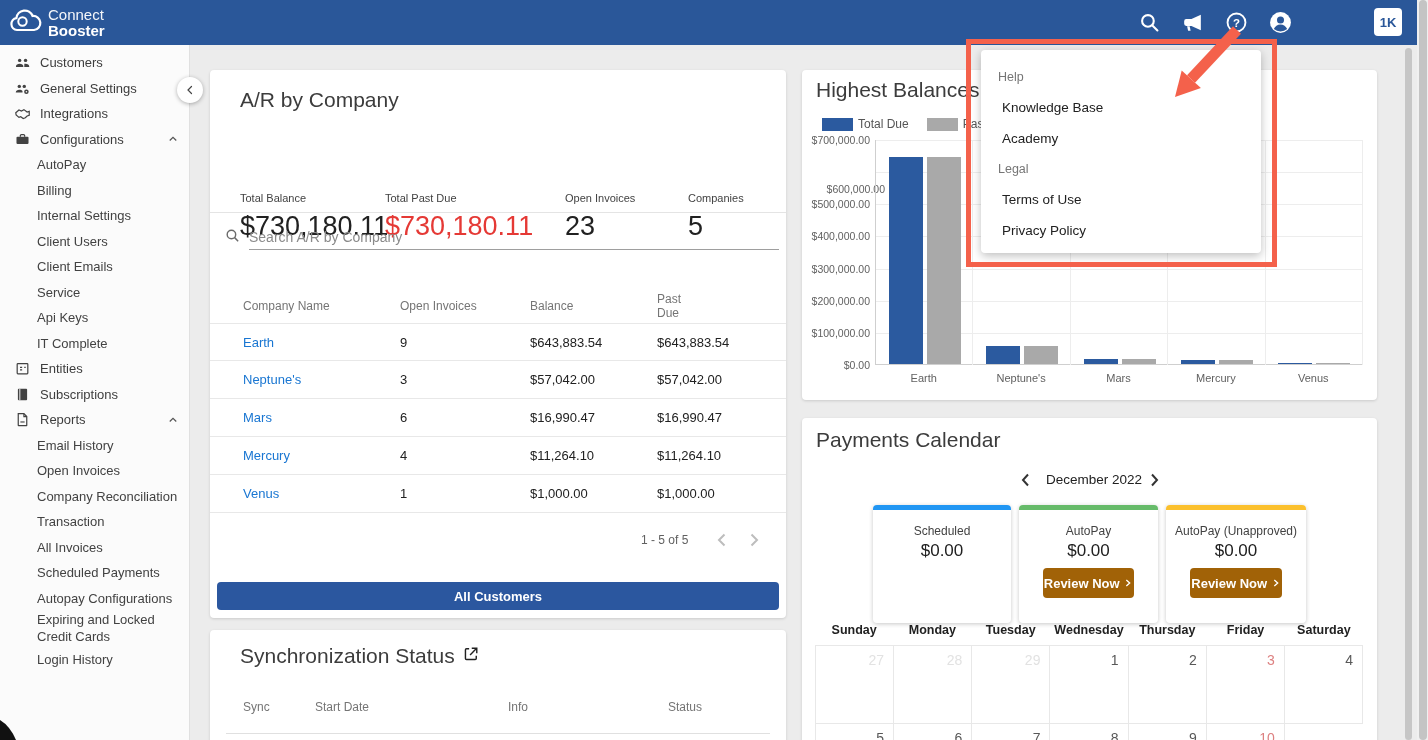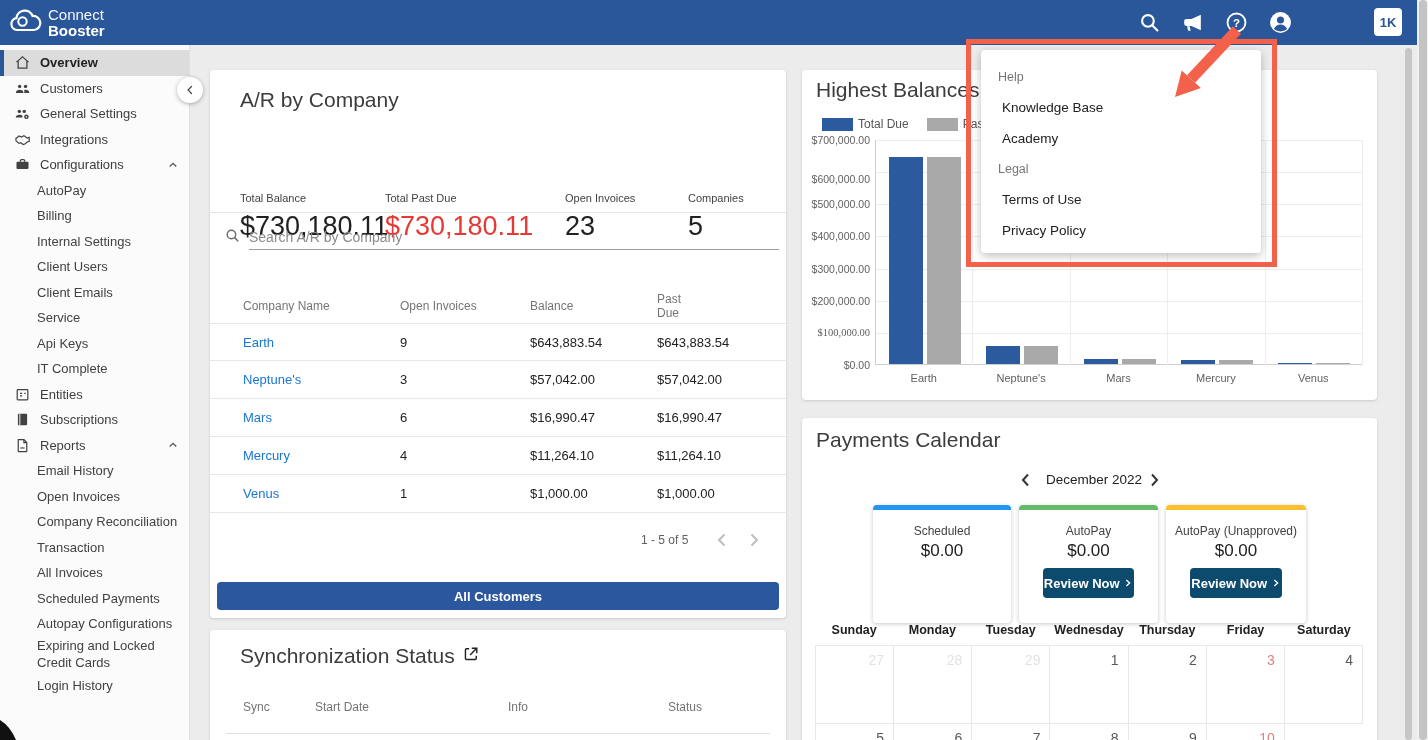--- a/index.html
+++ b/index.html
@@ -77,21 +77,21 @@
   
   #cal-card { left:802px; top:418px; width:575px; height:390px; }
   #cal-card .card-title { position:absolute; left:14px; top:10px; }
   .mnav-prev, .mnav-next { position:absolute; top:50px; width:24px; height:24px; cursor:pointer; }
   .mnav-prev { left:212px; } .mnav-next { left:340px; }
   .month-label { position:absolute; left:242px; top:54px; width:100px; text-align:center; font-size:13.5px; color:#212121; }
   .sum-card { position:absolute; top:87px; height:118px; background:#fff; border-radius:4px; box-shadow:0 1px 4px rgba(0,0,0,.22); text-align:center; }
   .sum-accent { height:5px; border-radius:4px 4px 0 0; }
   .sum-label { margin-top:14px; font-size:12px; color:#424242; }
   .sum-amount { margin-top:3px; font-size:17px; color:#212121; }
-  .review-btn { margin-top:7px; height:30px; padding:0 1px; background:#0c4a6e; color:#fff; border:none; border-radius:4px;
+  .review-btn { margin-top:7px; height:30px; padding:0 1px; background:#a16207; color:#fff; border:none; border-radius:4px;
                 font-family:inherit; font-weight:bold; font-size:13px; cursor:pointer; }
   #cal-days { position:absolute; left:13px; top:205px; width:548px; display:grid; grid-template-columns:repeat(7,1fr); font-weight:bold; font-size:12.5px; text-align:center; color:#212121; }
   #cal-grid { position:absolute; left:13px; top:227px; width:548px; display:grid; grid-template-columns:repeat(7,1fr); border-top:1px solid #e8e8e8; border-left:1px solid #e8e8e8; }
   .cal-cell { height:78px; border-right:1px solid #e8e8e8; border-bottom:1px solid #e8e8e8; text-align:right; padding:6px 9px; font-size:14px; cursor:pointer; background:#fff; }
   .cal-cell.muted { color:#e2e2e2; }
   .cal-cell.normal { color:#585858; }
   .cal-cell.red { color:#dd8181; }
   
   #help-menu { position:absolute; left:981px; top:50px; width:280px; height:203px; background:#fff; border-radius:4px;
                box-shadow:0 3px 10px rgba(0,0,0,.25); z-index:30; padding-top:12px; }
@@ -143,28 +143,20 @@
     <svg viewBox="0 0 24 24" width="25" height="25">
         <circle cx="12" cy="12" r="10" fill="#fff"></circle>
         <circle cx="12" cy="9.6" r="3.4" fill="#2a5799"></circle>
         <path d="M5.6 18.3c1.1-2.9 3.5-4.5 6.4-4.5s5.3 1.6 6.4 4.5a10 10 0 0 1-12.8 0z" fill="#2a5799"></path>
       </svg>
   </div>
   <div class="badge">1K</div>
 </header>
 
 <nav class="sidebar" id="sidebar-nav">
-    <div class="sb-item selected">
-      <span class="ico">
-        <svg width="17" height="17" viewBox="0 0 24 24" fill="none">
-          <path d="M3.5 11.5 L12 4 l8.5 7.5 M5.8 10 V20 h12.4 V10" stroke="#424242" stroke-width="1.8"></path>
-        </svg>
-      </span>
-      <span>Overview</span>
-    </div>
     <div class="sb-item">
       <span class="ico">
         <svg width="17" height="17" viewBox="0 0 24 24">
           <circle cx="8" cy="9" r="2.4" fill="#424242"></circle>
           <circle cx="16.3" cy="9" r="2.4" fill="#424242"></circle>
           <path d="M2.8 17.5c0-2.3 2.3-3.8 5.2-3.8s5.2 1.5 5.2 3.8v.8H2.8z" fill="#424242"></path>
           <path d="M14.6 13.9c.6-.1 1.1-.2 1.7-.2 2.9 0 5.2 1.5 5.2 3.8v.8h-7" fill="#424242"></path>
         </svg>
       </span>
       <span>Customers</span>
@@ -400,26 +392,26 @@
         <div class="lg-swatch" style="background: rgb(43, 90, 159);"></div>
         <div>Total Due</div>
       </div>
       <div class="lg-item">
         <div class="lg-swatch" style="background: rgb(169, 169, 169);"></div>
         <div>Past Due</div>
       </div>
     </div>
   <div id="ylabels">
       <div class="ylab" style="top: 64px;">$700,000.00</div>
-      <div class="ylab" style="top: 103px;">$600,000.00</div>
+      <div class="ylab" style="top: 113px; margin-left: 15px;">$600,000.00</div>
       <div class="ylab" style="top: 128.286px;">$500,000.00</div>
       <div class="ylab" style="top: 160.429px;">$400,000.00</div>
       <div class="ylab" style="top: 192.571px;">$300,000.00</div>
       <div class="ylab" style="top: 224.714px;">$200,000.00</div>
-      <div class="ylab" style="top: 256.857px; font-family: Liberation Serif, serif;">$100,000.00</div>
+      <div class="ylab" style="top: 256.857px;">$100,000.00</div>
       <div class="ylab" style="top: 289px;">$0.00</div>
     </div>
   <div id="plot">
       <div class="gl-h" style="top: 0px;"></div>
       <div class="gl-h" style="top: 32.1429px;"></div>
       <div class="gl-h" style="top: 64.2857px;"></div>
       <div class="gl-h" style="top: 96.4286px;"></div>
       <div class="gl-h" style="top: 128.571px;"></div>
       <div class="gl-h" style="top: 160.714px;"></div>
       <div class="gl-h" style="top: 192.857px;"></div>

